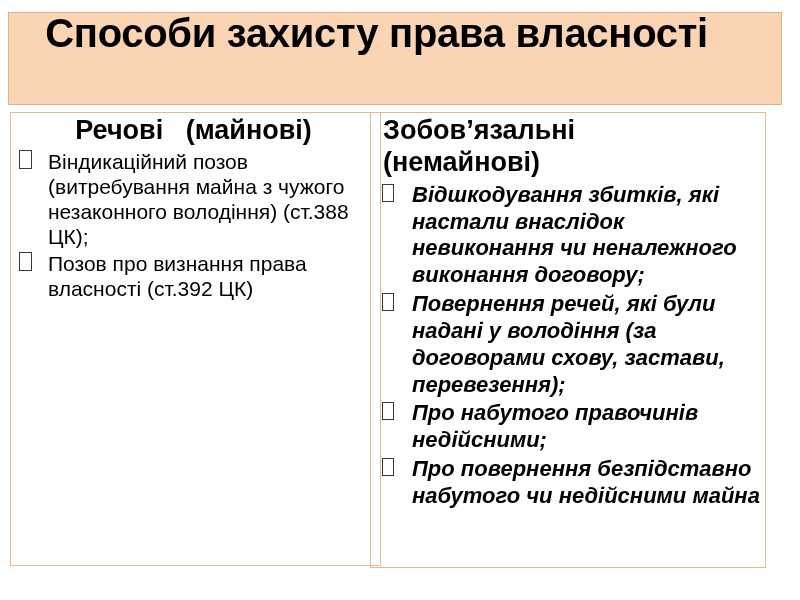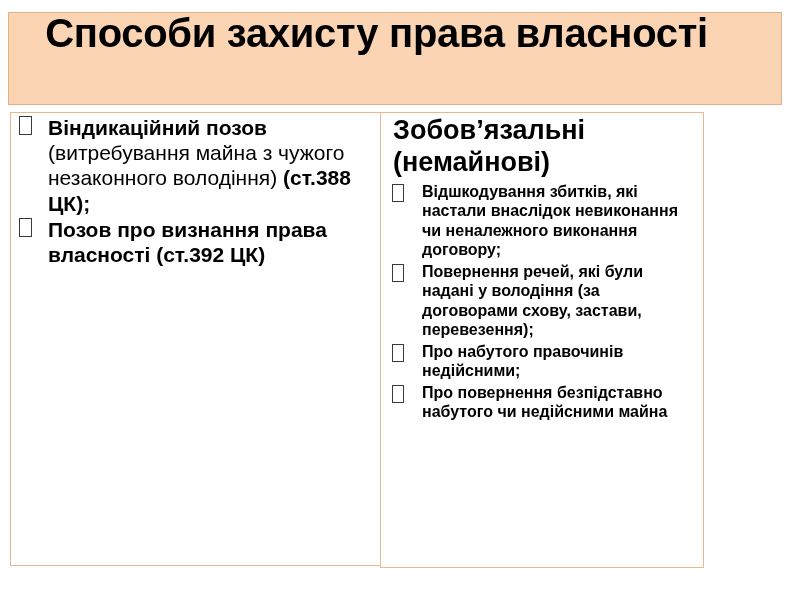--- a/index.html
+++ b/index.html
@@ -51,23 +51,23 @@
     background: transparent;
     overflow: visible;
   }
   .col-left {
     left: 10px;
     top: 112px;
     width: 371px;
     height: 454px;
   }
   .col-right {
-    left: 380px;
+    left: 370px;
     top: 112px;
-    width: 324px;
+    width: 396px;
     height: 456px;
   }
 
   .col-inner {
     position: absolute;
     left: 0;
     top: 0;
     width: 100%;
     padding: 2px 4px 0 4px;
     box-sizing: border-box;
@@ -123,51 +123,53 @@
   
   .col-left ul.bullets > li {
     padding-left: 33px;
     font-size: 21px;
   }
   .col-left .bullet-mark { left: 4px; }
 
   
   .col-right ul.bullets > li {
     padding-left: 37px;
-    font-size: 16px;
+    font-size: 22px;
     line-height: 1.22;
     margin-bottom: 2px;
+    font-style: italic;
   }
   .col-right .bullet-mark { left: 7px; top: 2px; height: 18px; width: 12px; }
 
   .it {
     font-weight: normal;
   }
   .bold {
-    font-weight: bold;
+    font-weight: normal;
     font-style: normal;
   }
   .reg {
     font-weight: normal;
     font-style: normal;
   }
   .hang {
     display: block;
     margin-left: 6px;
   }
 </style>
 </head>
 <body>
 
 <div class="title-band"></div>
 <div class="title-text">Способи захисту права власності</div>
 
 <div class="col col-left">
   <div class="col-inner">
 
+    <div class="head head-left">Речові   (майнові)</div>
 
     <ul class="bullets">
 
       <li>
         <span class="bullet-mark"></span>
         <span class="bullet-body">
           <span class="bold">Віндикаційний позов</span>
           <span class="it">(витребування майна з чужого незаконного володіння)</span>
           <span class="bold">(ст.388 ЦК);</span>
         </span>

